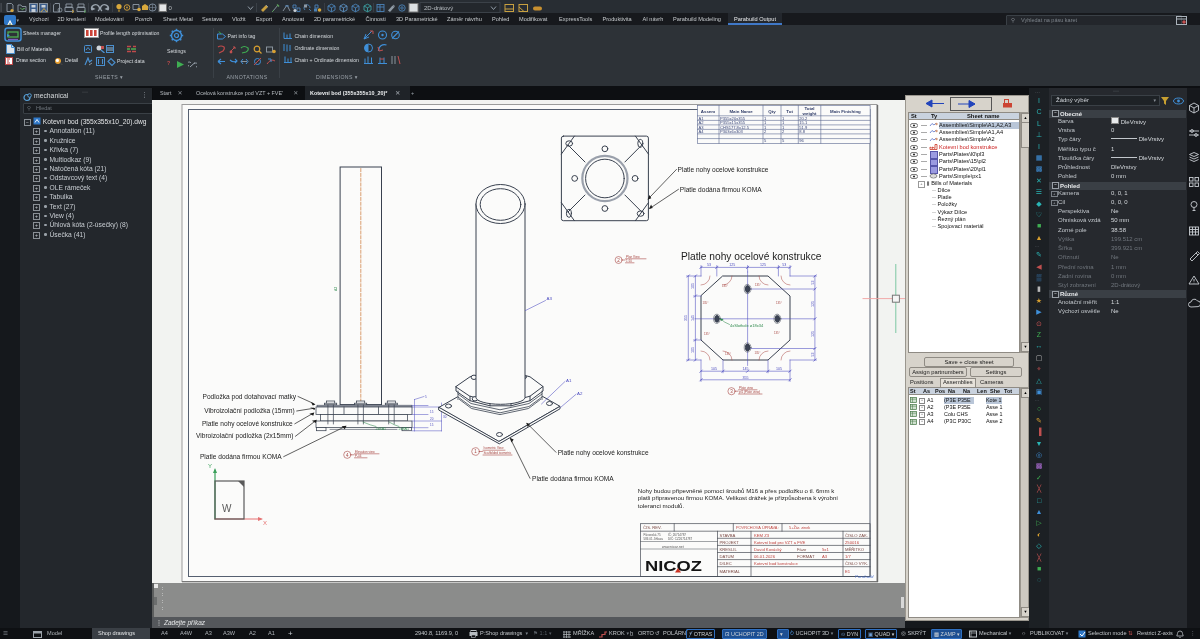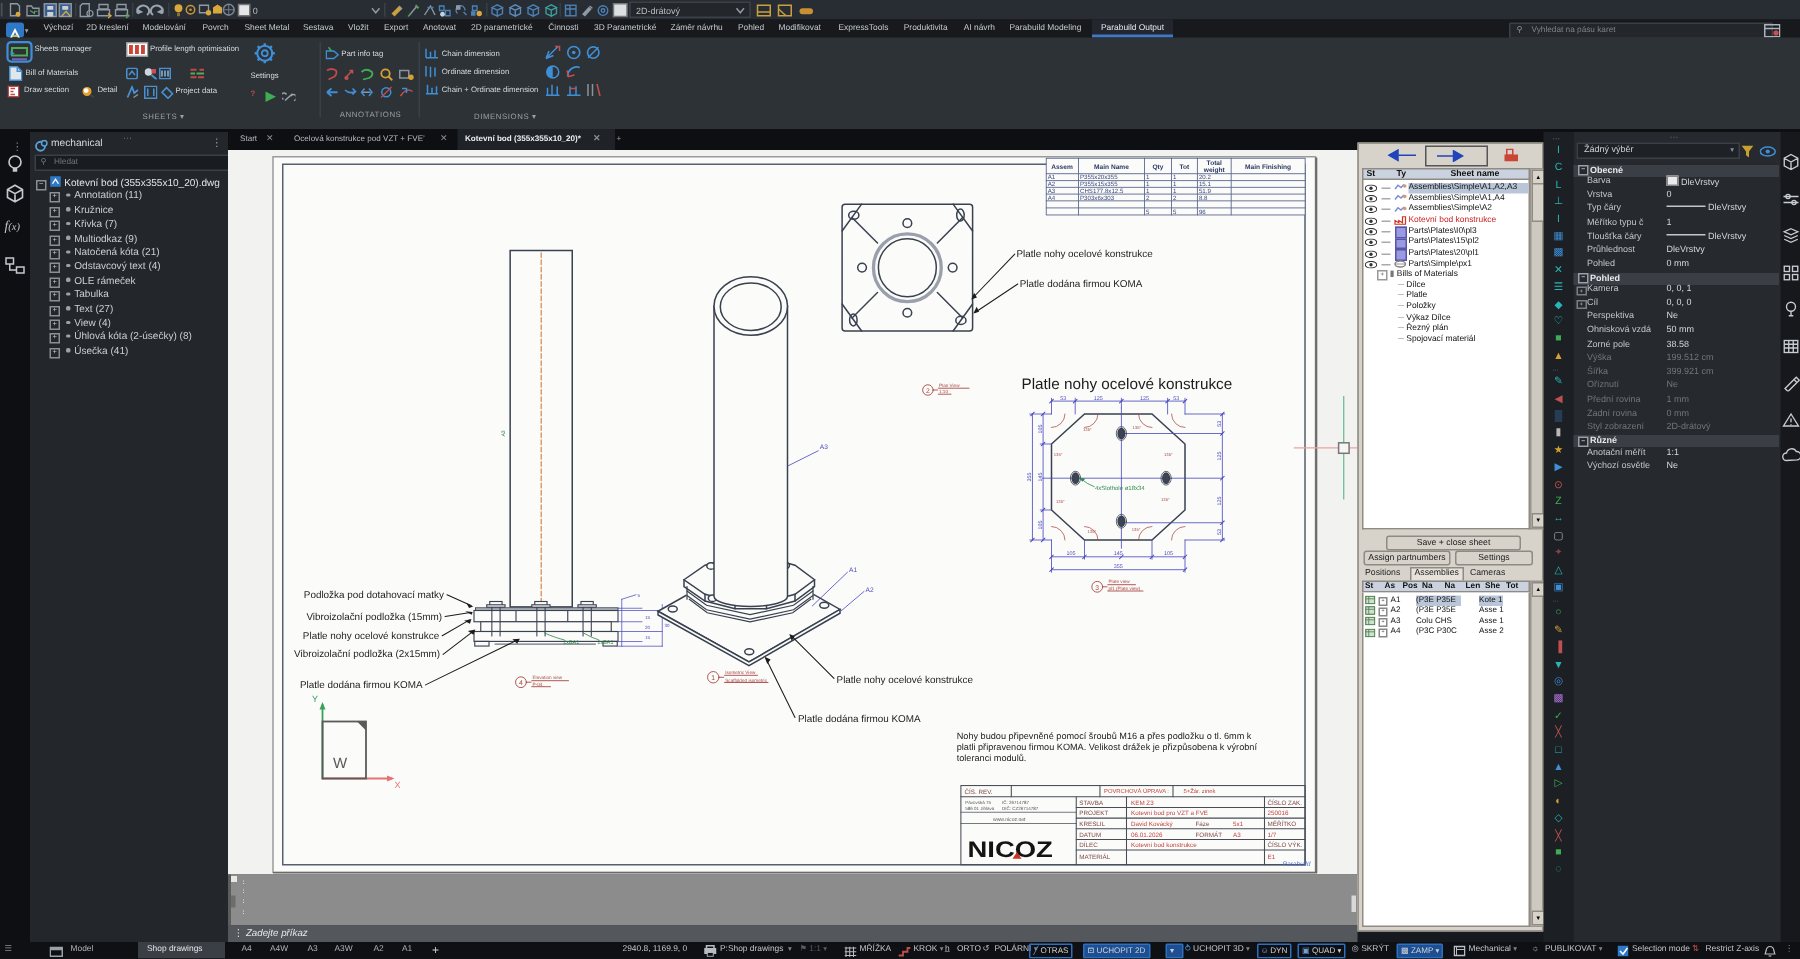--- a/index.html
+++ b/index.html
@@ -356,36 +356,20 @@
       </svg>
     <div class="rlabel" style="left:316px;">DIMENSIONS ▾</div>
   </div>
   <div class="abs" id="band">
     <span class="dtab" style="left:160px;">Start<span class="dx">✕</span></span>
     <span class="dtab" style="left:196px;">Ocelová konstrukce pod VZT + FVE’<span class="dx" style="margin-left:10px;">✕</span></span>
     <div class="abs" style="left:305px;top:0;width:105px;height:14px;background:#1f2328;"></div>
     <span class="dtab" style="left:310px;color:#eceef0;font-weight:bold;">Kotevní bod (355x355x10_20)*<span class="dx" style="margin-left:8px;">✕</span></span>
     <span class="dtab" style="left:411px;color:#9aa1a8;">+</span>
   </div>
-  <div class="abs" id="lstrip">
-    <div style="position:absolute;left:8px;top:6px;color:#8a9096;font-size:7px;">⋮</div>
-    <svg class="licon" style="top:14px;" width="14" height="14">
-        <circle cx="7" cy="6" r="4" fill="none" stroke="#c3c8cd" stroke-width="1.1"></circle>
-        <rect x="5.5" y="10" width="3" height="2.5" fill="#c3c8cd"></rect>
-      </svg>
-    <svg class="licon" style="top:34px;" width="14" height="14">
-        <path d="M7,1.5 l5,2.8 v5.4 l-5,2.8 -5,-2.8 v-5.4 z M2,4.3 l5,2.8 5,-2.8 M7,7.1 v5.4" fill="none" stroke="#c3c8cd" stroke-width="1.1"></path>
-      </svg>
-    <div class="licon" style="top:57px;font-size:9px;font-style:italic;font-family:'Liberation Serif',serif;">f<span style="font-size:7px;">(x)</span></div>
-    <svg class="licon" style="top:82px;" width="14" height="14">
-        <rect x="1" y="2" width="5" height="4" fill="none" stroke="#c3c8cd"></rect>
-        <rect x="8" y="8" width="5" height="4" fill="none" stroke="#c3c8cd"></rect>
-        <path d="M3.5,6 v4 h4.5" fill="none" stroke="#c3c8cd"></path>
-      </svg>
-  </div>
   <div class="abs" id="lpanel">
     <div style="position:absolute;left:62px;top:0px;color:#6f767d;font-size:6px;letter-spacing:1px;">⋯</div>
     <svg style="position:absolute;left:3px;top:5px;" width="9" height="9">
         <circle cx="4" cy="4.5" r="3" fill="none" stroke="#58a0d8" stroke-width="1.2"></circle>
         <circle cx="6.5" cy="2.5" r="1.8" fill="#23272c" stroke="#58a0d8"></circle>
       </svg>
     <div style="position:absolute;left:14px;top:3.5px;color:#d7dadd;font-size:6.8px;">mechanical</div>
     <div style="position:absolute;right:4px;top:3px;color:#9aa1a8;font-size:7px;">⋮</div>
     <div id="lsearch"><span style="position:absolute;left:3px;top:0px;">⚲</span>Hledat</div>
     <div class="trow" style="left:4px;top:29px;color:#e2e4e6;"><span class="tplus">−</span><svg width="8" height="8" style="vertical-align:-1px;">

